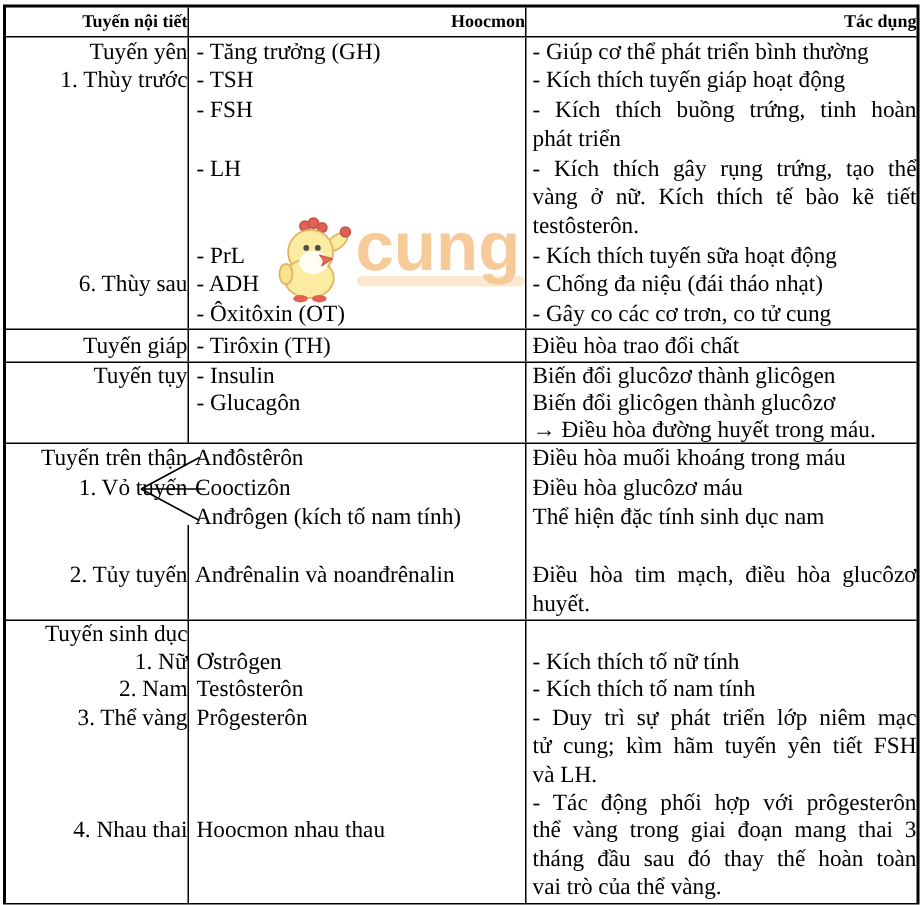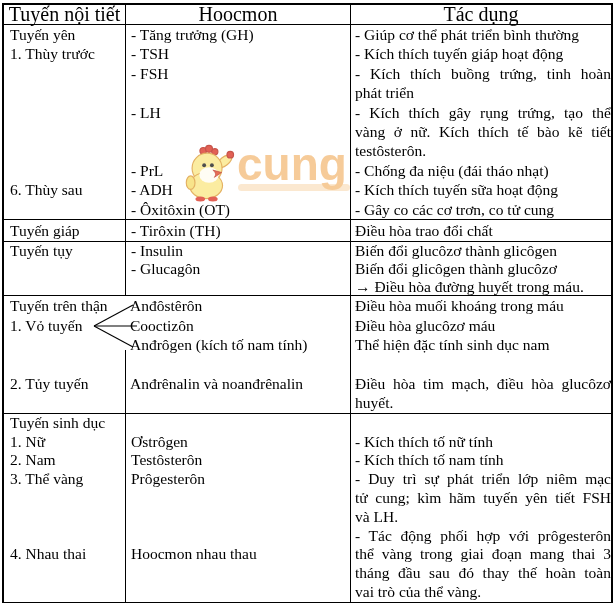--- a/index.html
+++ b/index.html
@@ -5,27 +5,27 @@
   html,body{margin:0;padding:0;background:#fff;}
   body{width:615px;height:603px;position:relative;overflow:hidden;
        font-family:"Liberation Serif","DejaVu Serif",serif;color:#000;}
 
   .table{position:absolute;left:2px;top:3px;width:607px;
          border:2px solid #000;border-bottom-width:3px;background:#fff;}
 
   .thead,.trow{display:grid;grid-template-columns:121px 225px 261px;}
   .trow{border-top:1px solid #000;position:relative;}
 
-  .hcell{height:19px;line-height:19px;text-align:center;
-         font-weight:normal;font-size:20px;}
+  .hcell{height:19px;line-height:19px;text-align:right;
+         font-weight:bold;font-size:12px;}
   .hcell + .hcell{border-left:1px solid #000;}
 
   .cell{font-size:15.5px;--lh:19.4px;}
   .cell + .cell{border-left:1px solid #000;}
-  .c1{padding-left:6px;}
+  .c1{padding-left:6px;text-align:right;}
   .c2{padding-left:5px;}
   .c3{padding-left:4px;padding-right:0;}
 
   .line{height:var(--lh);line-height:var(--lh);white-space:nowrap;overflow:visible;}
   .line.jl{white-space:normal;text-align:justify;text-align-last:justify;}
   .arrow{font-weight:bold;}
 
   
   [data-name="row-tuyen-giap"] .cell{--lh:21.5px;}
   [data-name="row-tuyen-tuy"] .cell{--lh:17.7px;}
@@ -84,22 +84,22 @@
           <div class="line" data-name="cell-line">- Ôxitôxin (OT)</div>
         </div>
         <div class="cell c3" data-name="cell-tuyen-yen-col3">
           <div class="line" data-name="cell-line">- Giúp cơ thể phát triển bình thường</div>
           <div class="line" data-name="cell-line">- Kích thích tuyến giáp hoạt động</div>
           <div class="line jl" data-name="cell-line">- Kích thích buồng trứng, tinh hoàn</div>
           <div class="line" data-name="cell-line">phát triển</div>
           <div class="line jl" data-name="cell-line">- Kích thích gây rụng trứng, tạo thể</div>
           <div class="line jl" data-name="cell-line">vàng ở nữ. Kích thích tế bào kẽ tiết</div>
           <div class="line" data-name="cell-line">testôsterôn.</div>
+          <div class="line" data-name="cell-line">- Kích thích tuyến sữa hoạt động</div>
           <div class="line" data-name="cell-line">- Chống đa niệu (đái tháo nhạt)</div>
-          <div class="line" data-name="cell-line">- Kích thích tuyến sữa hoạt động</div>
           <div class="line" data-name="cell-line">- Gây co các cơ trơn, co tử cung</div>
         </div>
       </div>
       <div class="trow" data-name="row-tuyen-giap">
         <div class="cell c1" data-name="cell-tuyen-giap-col1">
           <div class="line" data-name="cell-line">Tuyến giáp</div>
         </div>
         <div class="cell c2" data-name="cell-tuyen-giap-col2">
           <div class="line" data-name="cell-line">- Tirôxin (TH)</div>
         </div>

